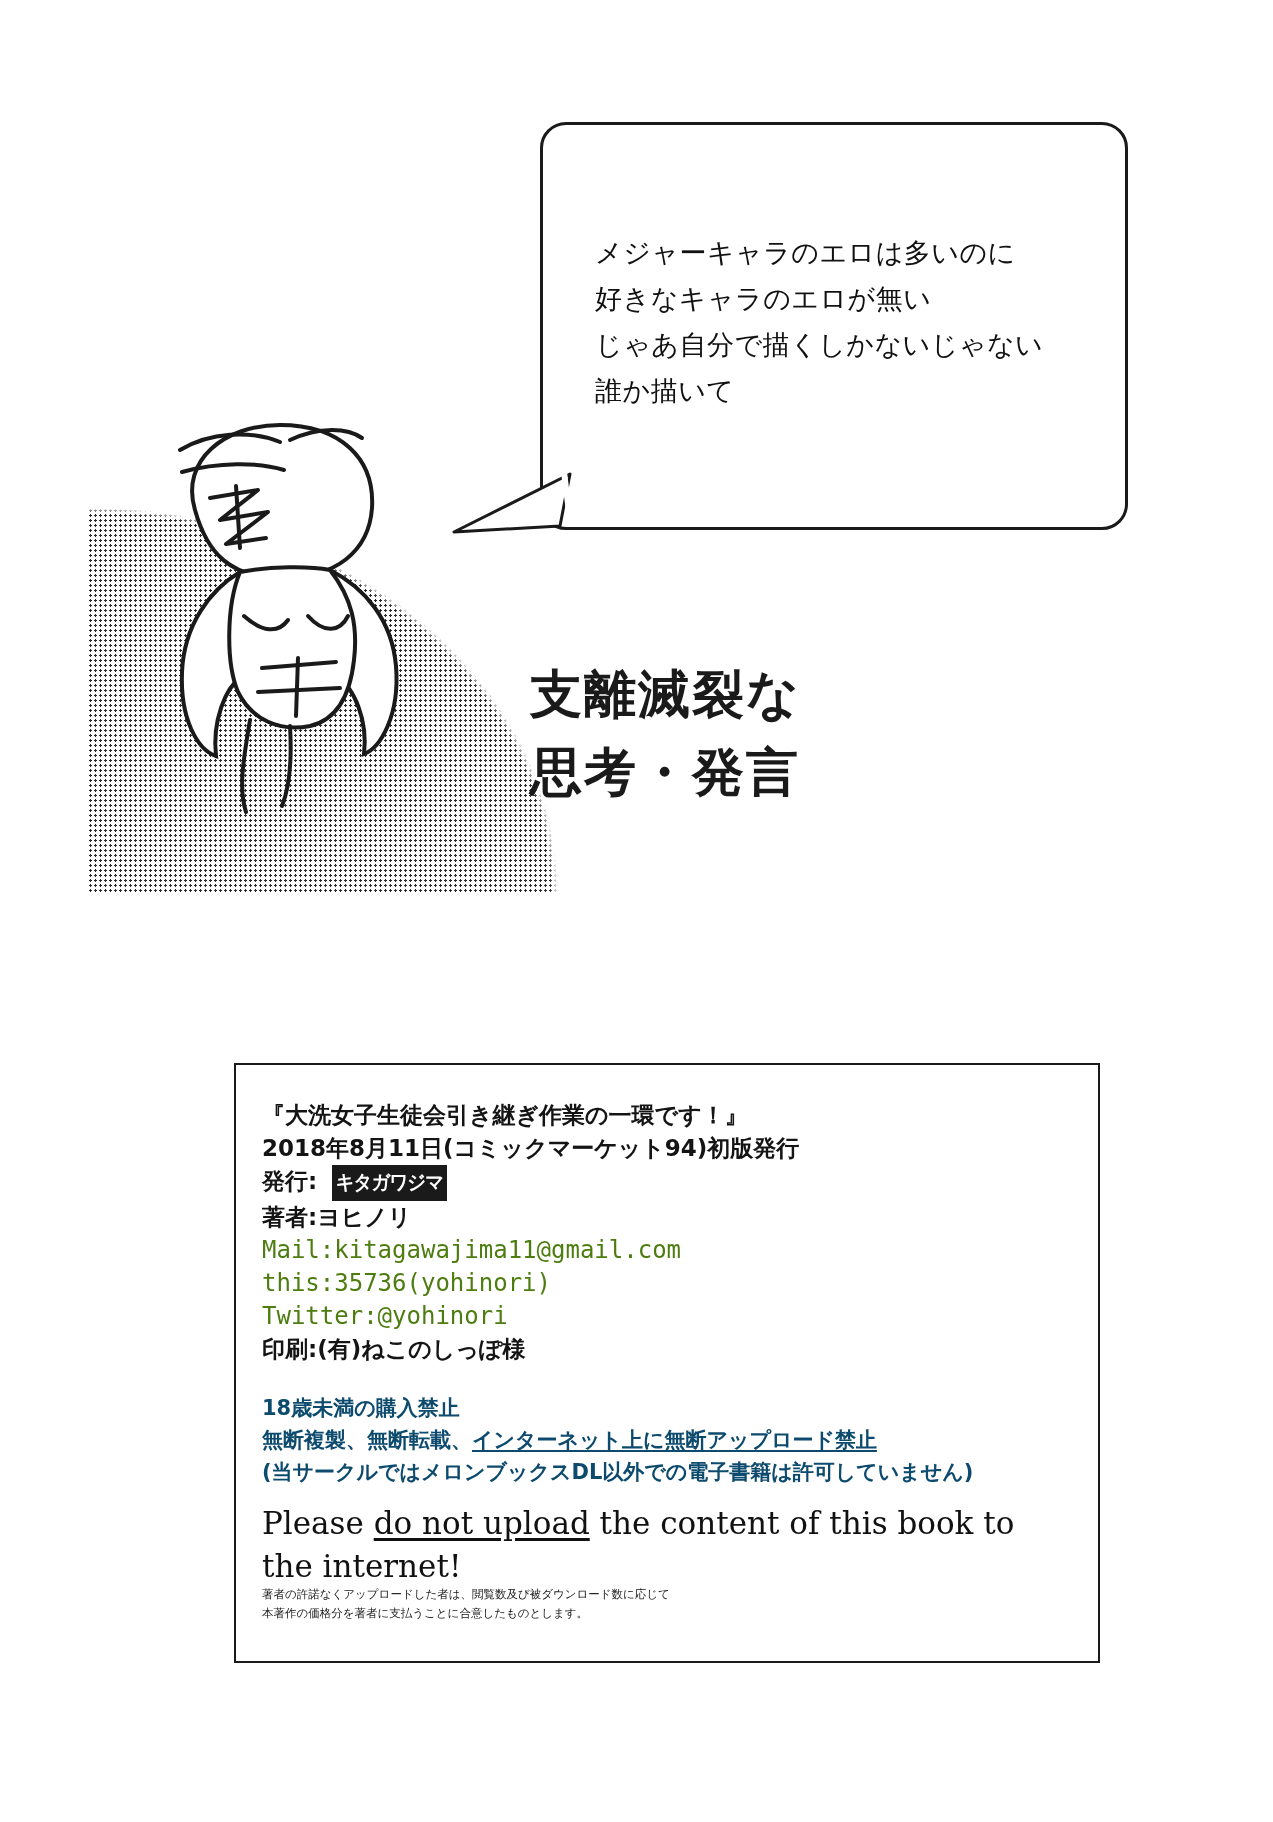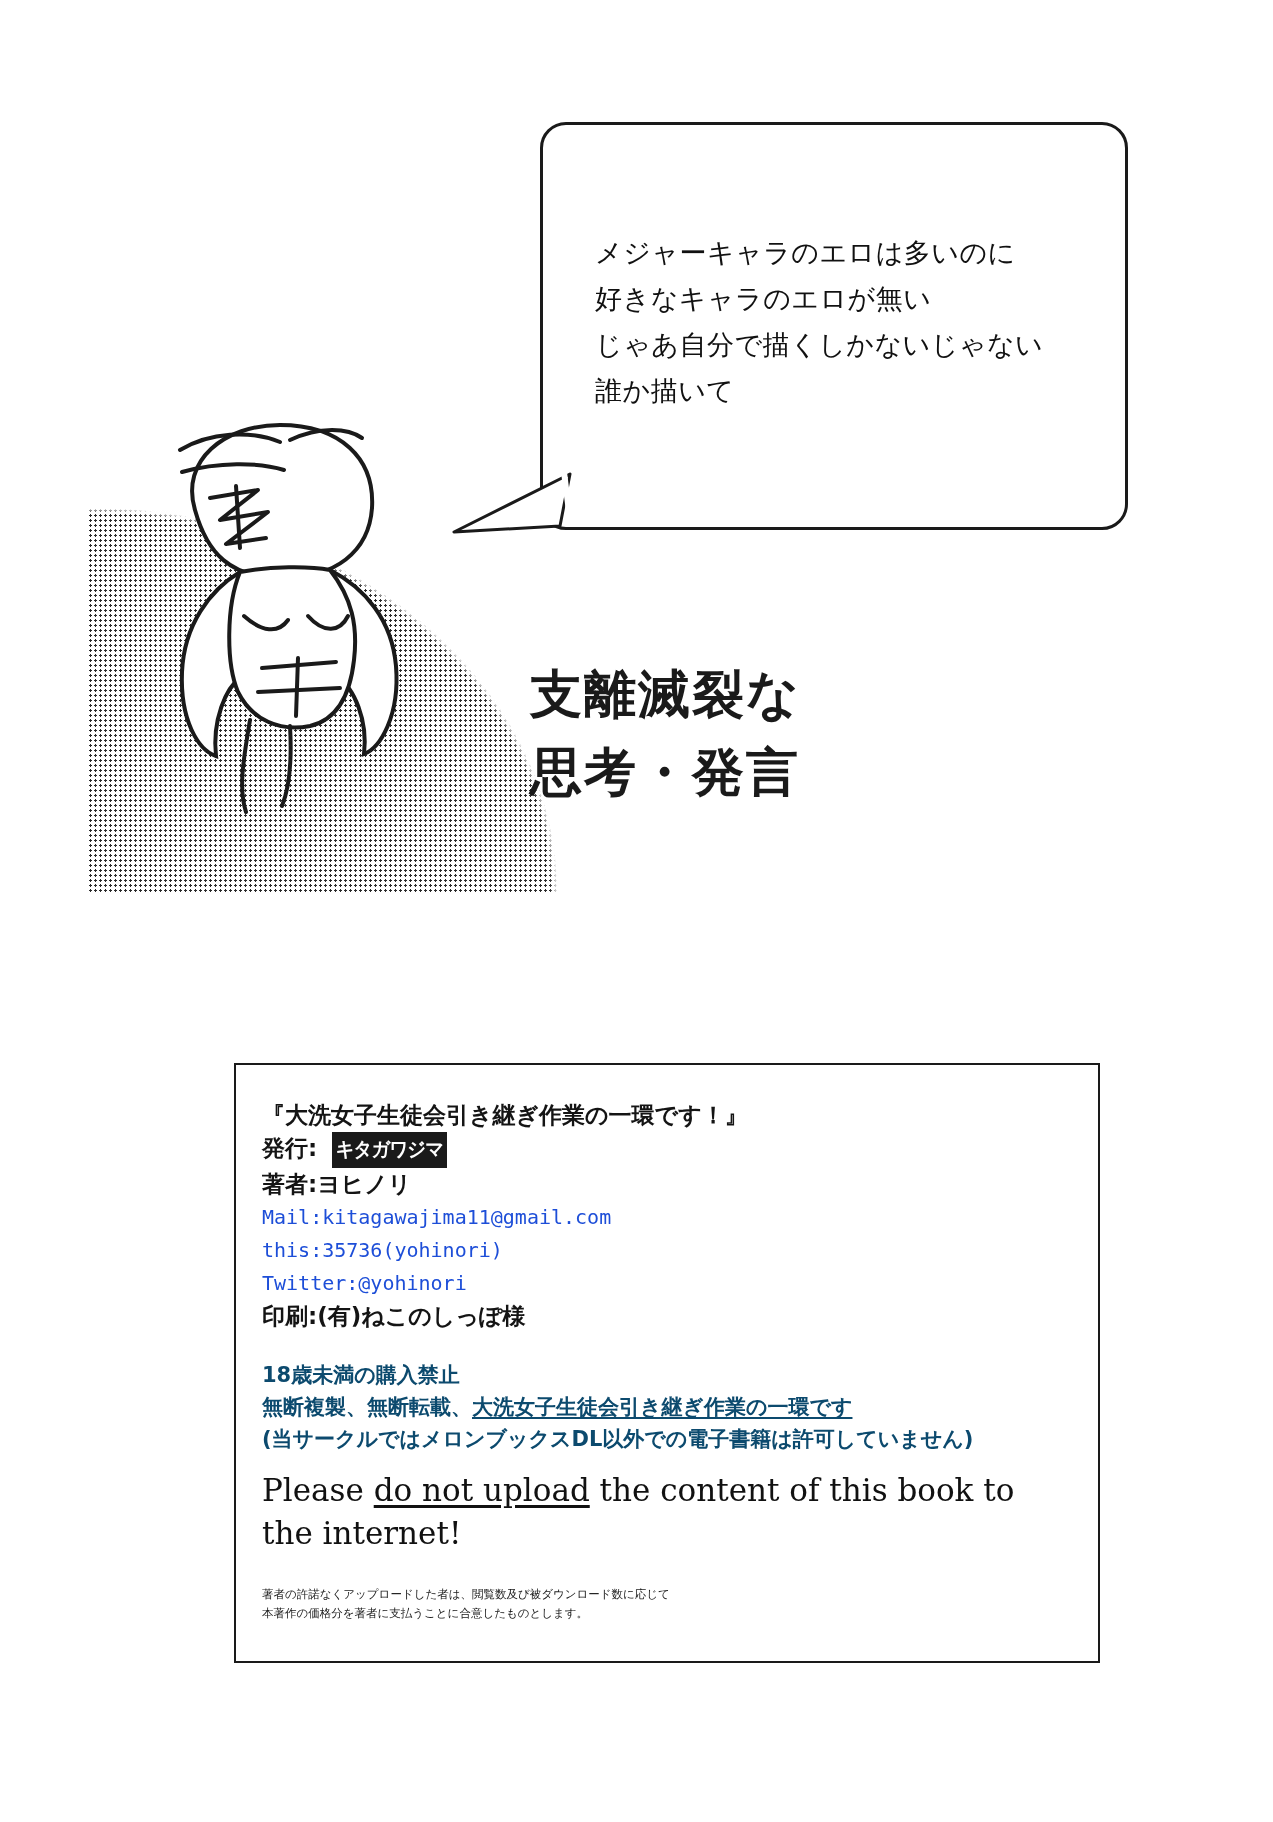--- a/index.html
+++ b/index.html
@@ -116,23 +116,23 @@
   .col-line-bold {
     font-family: "DejaVu Sans", sans-serif;
     font-weight: bold;
     font-size: 23px;
     line-height: 33px;
     color: #141414;
     white-space: pre;
   }
   .col-line-mono {
     font-family: "DejaVu Sans Mono", monospace;
-    font-size: 20px;
+    font-size: 24px;
     line-height: 33px;
-    color: #1d4ed8;
+    color: #4d7c0f;
     white-space: pre;
   }
   .publisher-row {
     font-family: "DejaVu Sans", sans-serif;
     font-weight: bold;
     font-size: 23px;
     line-height: 33px;
     color: #141414;
     display: flex;
     align-items: baseline;
@@ -238,35 +238,36 @@
 誰か描いて</div>
 
   <div id="panel-caption">支離滅裂な
 思考・発言</div>
 </div>
 
 <div id="colophon">
   <div id="colophon-inner">
 
     <div class="col-line-bold">『大洗女子生徒会引き継ぎ作業の一環です！』</div>
+    <div class="col-line-bold">2018年8月11日(コミックマーケット94)初版発行</div>
 
     <div class="publisher-row">
       <span>発行:</span>
       <span class="logo-chip">キタガワジマ</span>
     </div>
 
     <div class="col-line-bold">著者:ヨヒノリ</div>
     <div class="col-line-mono">Mail:kitagawajima11@gmail.com</div>
     <div class="col-line-mono">this:35736(yohinori)</div>
     <div class="col-line-mono">Twitter:@yohinori</div>
     <div class="col-line-bold">印刷:(有)ねこのしっぽ様</div>
 
     <div id="notice-block">
       <div class="notice-line">18歳未満の購入禁止</div>
-      <div class="notice-line"><span>無断複製、無断転載、</span><span class="ul">大洗女子生徒会引き継ぎ作業の一環です</span></div>
+      <div class="notice-line"><span>無断複製、無断転載、</span><span class="ul">インターネット上に無断アップロード禁止</span></div>
       <div class="notice-line">(当サークルではメロンブックスDL以外での電子書籍は許可していません)</div>
     </div>
 
     <div id="english-notice"><span>Please </span><span class="ul">do not upload</span><span> the content of this book to the internet!</span></div>
   </div>
 
   <div id="fineprint">著者の許諾なくアップロードした者は、閲覧数及び被ダウンロード数に応じて
 本著作の価格分を著者に支払うことに合意したものとします。</div>
 </div>
 

